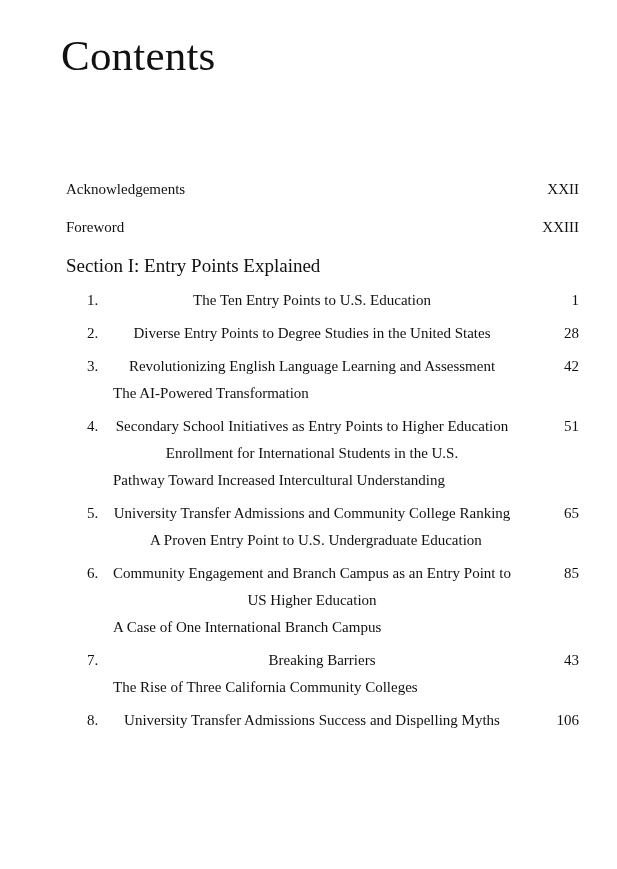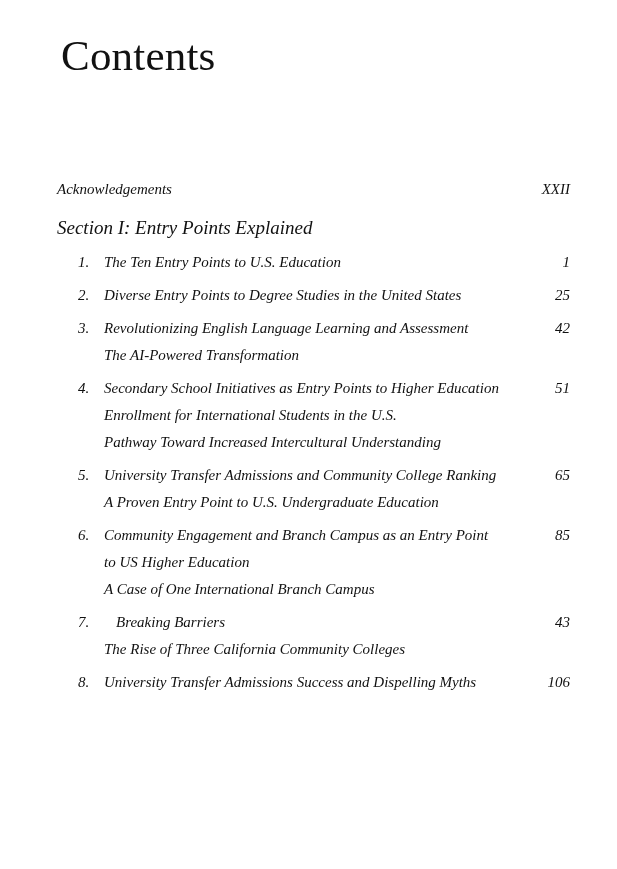--- a/index.html
+++ b/index.html
@@ -27,24 +27,23 @@
     top: 33px;
     font-size: 43px;
     font-weight: normal;
     letter-spacing: 0.2px;
     color: #111111;
     line-height: 1.05;
     margin: 0;
   }
   .toc-body {
     position: absolute;
-    left: 57px;
+    left: 66px;
     top: 176px;
     width: 513px;
-    font-style: italic;
   }
 
   
   .entry {
     display: flex;
     align-items: flex-start;
     justify-content: space-between;
     font-size: 15px;
     line-height: 27px;
     color: #111111;
@@ -87,20 +86,21 @@
 
   .title-line,
   .subtitle-line {
     font-size: 15px;
     line-height: 27px;
     white-space: normal;
   }
 
   .title-main {
     max-width: 398px;
+    text-align: center;
   }
 
   .page-num {
     flex: 0 0 auto;
     width: 46px;
     text-align: right;
     font-size: 15px;
     line-height: 27px;
     white-space: nowrap;
   }
@@ -123,20 +123,26 @@
   <h1 class="toc-title">Contents</h1>
 
   <div class="toc-body">
 
   <div class="entry front-entry">
         <div class="entry-left">
           <span class="front-label">Acknowledgements</span>
         </div>
         <span class="page-num">XXII</span>
       </div>
+      <div class="entry front-entry">
+        <div class="entry-left">
+          <span class="front-label">Foreword</span>
+        </div>
+        <span class="page-num">XXIII</span>
+      </div>
       <div class="entry section-entry">
         <div class="entry-left">
           <span class="section-label">Section I: Entry Points Explained</span>
         </div>
         <span class="page-num"></span>
       </div>
       <div class="entry chapter-entry">
         <div class="entry-left">
           <span class="num">1.</span>
           <div class="titles">
@@ -145,21 +151,21 @@
         </div>
         <span class="page-num">1</span>
       </div>
       <div class="entry chapter-entry">
         <div class="entry-left">
           <span class="num">2.</span>
           <div class="titles">
             <span class="title-line title-main" style="display: block;">Diverse Entry Points to Degree Studies in the United States</span>
           </div>
         </div>
-        <span class="page-num">25</span>
+        <span class="page-num">28</span>
       </div>
       <div class="entry chapter-entry">
         <div class="entry-left">
           <span class="num">3.</span>
           <div class="titles">
             <span class="title-line title-main" style="display: block;">Revolutionizing English Language Learning and Assessment</span>
             <span class="subtitle-line" style="display: block;">The AI-Powered Transformation</span>
           </div>
         </div>
         <span class="page-num">42</span>
@@ -172,21 +178,21 @@
             <span class="subtitle-line" style="display: block;">Pathway Toward Increased Intercultural Understanding</span>
           </div>
         </div>
         <span class="page-num">51</span>
       </div>
       <div class="entry chapter-entry">
         <div class="entry-left">
           <span class="num">5.</span>
           <div class="titles">
             <span class="title-line title-main" style="display: block;">University Transfer Admissions and Community College Ranking</span>
-            <span class="subtitle-line" style="display: block;">A Proven Entry Point to U.S. Undergraduate Education</span>
+            <span class="subtitle-line" style="display: block; text-align: center;">A Proven Entry Point to U.S. Undergraduate Education</span>
           </div>
         </div>
         <span class="page-num">65</span>
       </div>
       <div class="entry chapter-entry">
         <div class="entry-left">
           <span class="num">6.</span>
           <div class="titles">
             <span class="title-line title-main" style="display: block;">Community Engagement and Branch Campus as an Entry Point to US Higher Education</span>
             <span class="subtitle-line" style="display: block;">A Case of One International Branch Campus</span>

